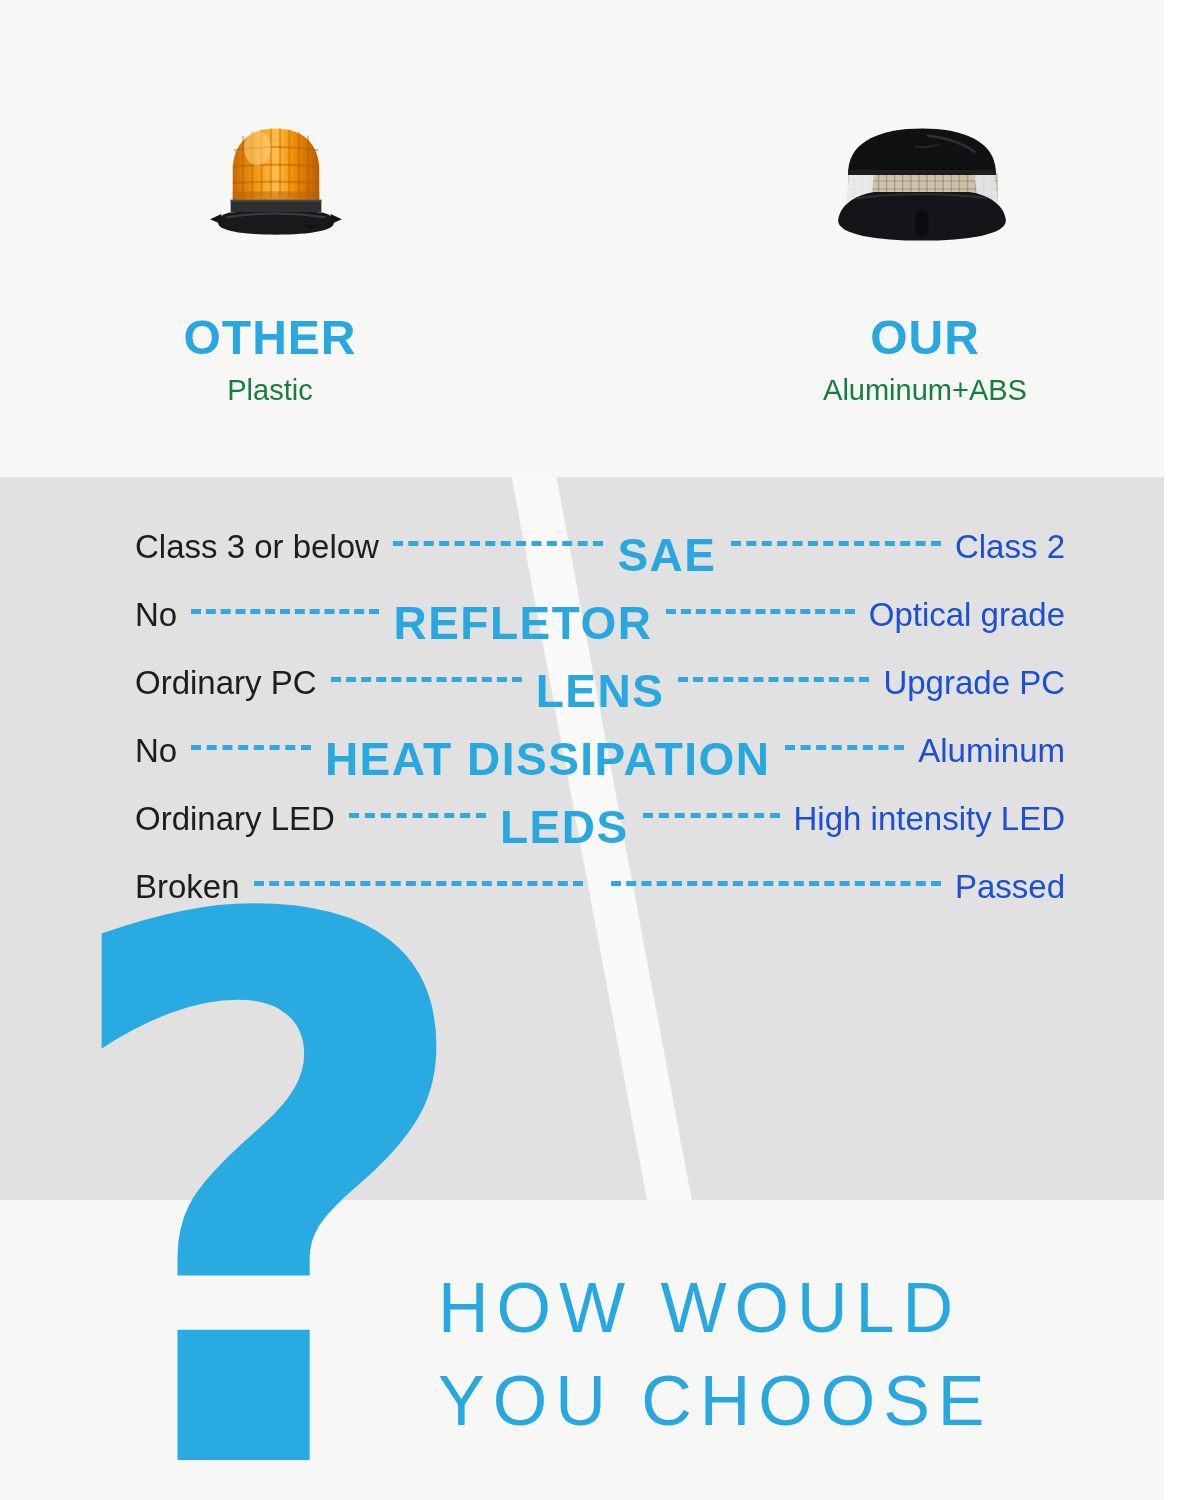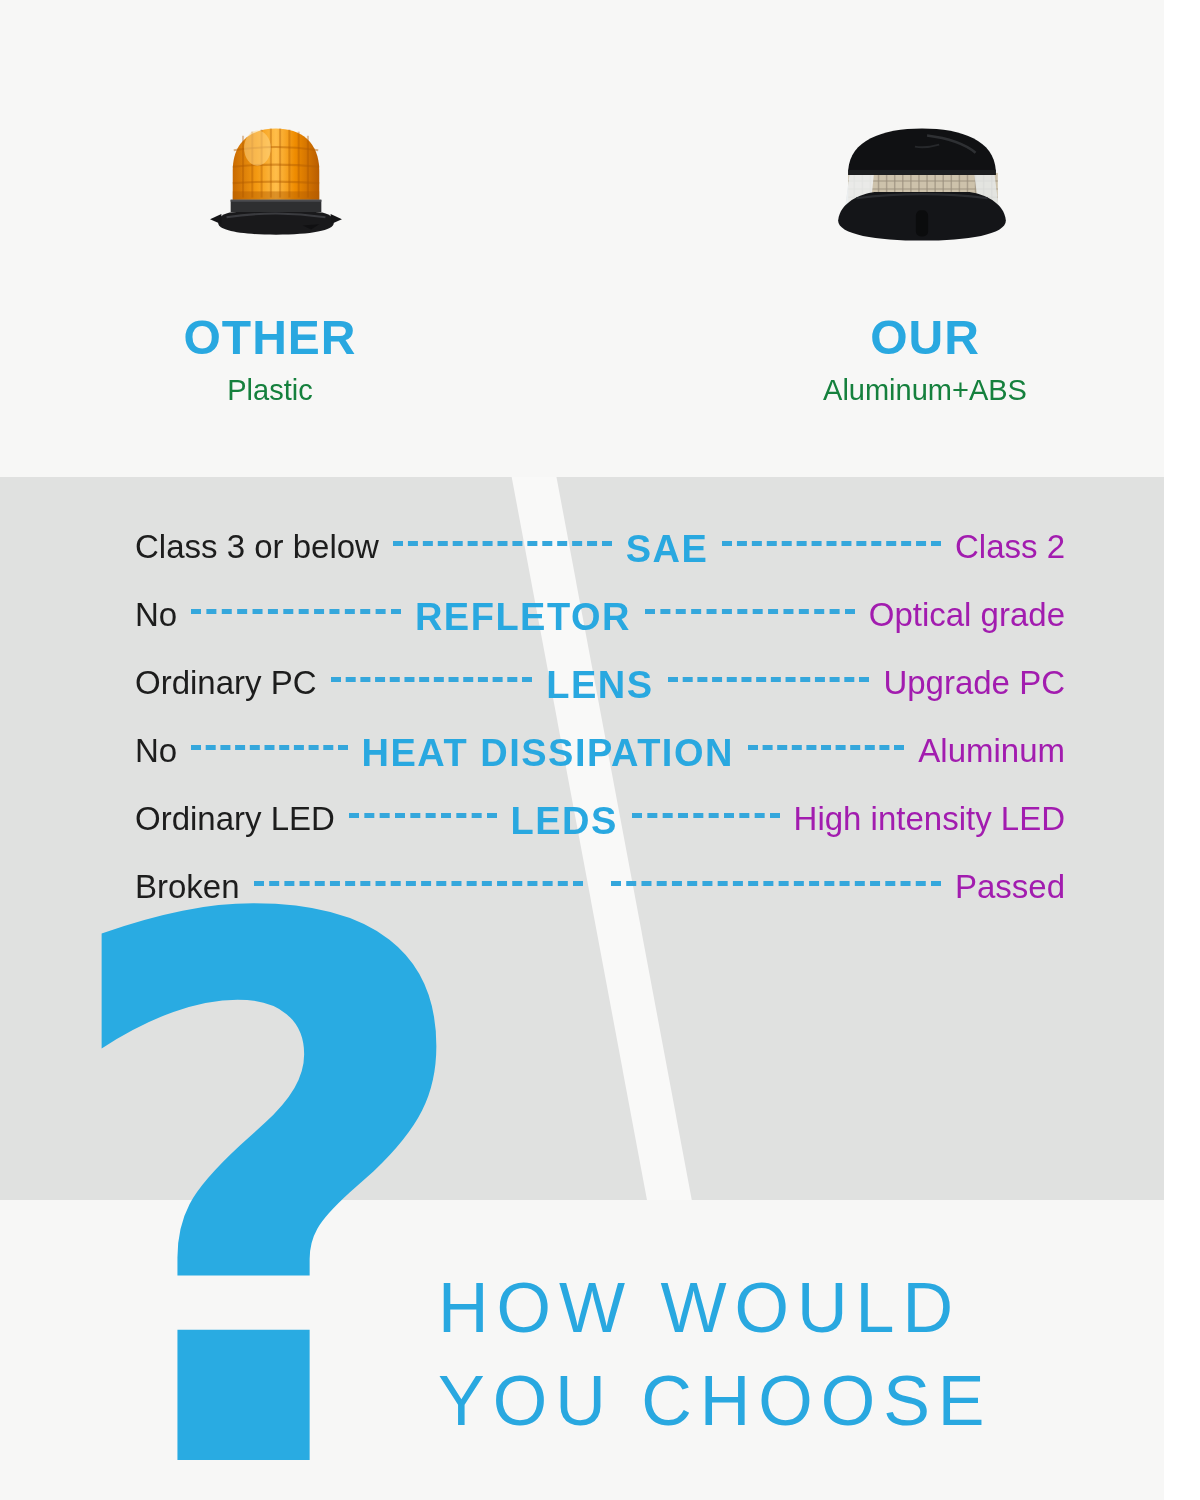--- a/index.html
+++ b/index.html
@@ -34,24 +34,24 @@
   .rows{
     position:absolute;left:135px;top:528px;width:930px;z-index:2;
   }
   .crow{
     display:flex;height:68px;white-space:nowrap;
   }
   .cl{
     flex:0 0 auto;font-size:33px;color:#1d1d1d;
   }
   .cr{
-    flex:0 0 auto;font-size:33px;color:#a21caf;
+    flex:0 0 auto;font-size:33px;color:#1d4ed8;
   }
   .cf{
-    flex:0 0 auto;font-size:38px;font-weight:700;color:#29a8e0;letter-spacing:1.5px;
+    flex:0 0 auto;font-size:46px;font-weight:700;color:#29a8e0;letter-spacing:1.5px;
   }
   .lead{
     flex:1 1 0;height:0;margin:0 14px;
     border-bottom:5px dashed #35a7dc;
     transform:translateY(13px);
     min-width:40px;
   }
   
   .qmark{
     position:absolute;left:40px;top:915px;width:460px;height:560px;

